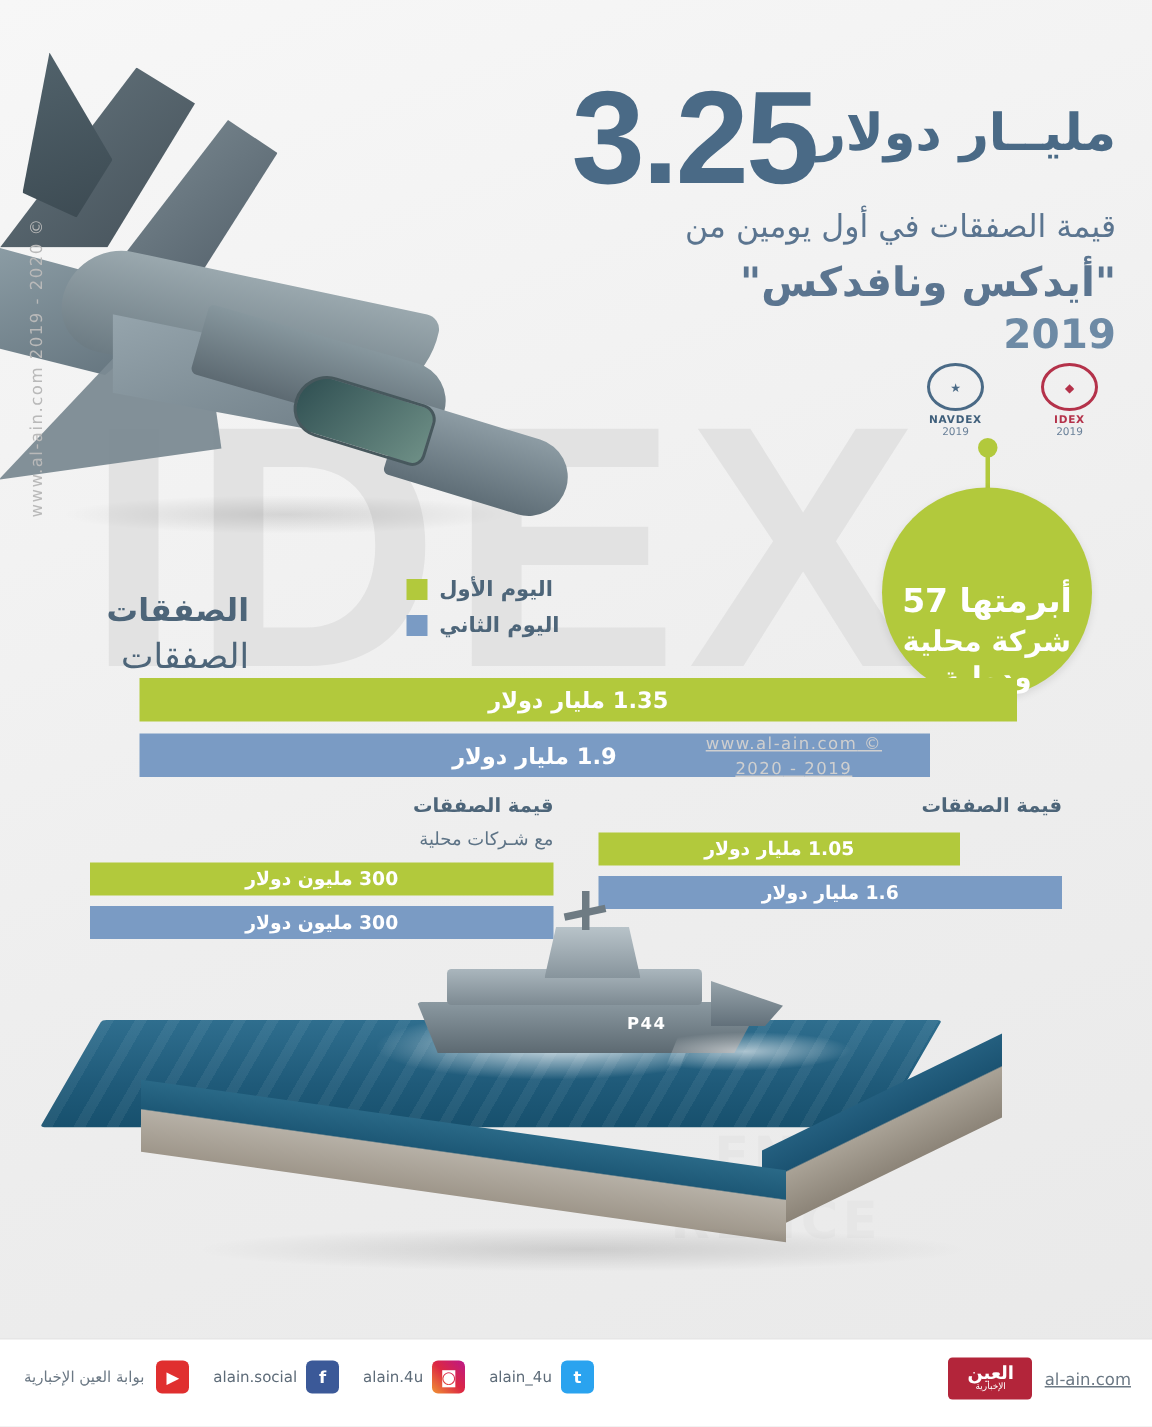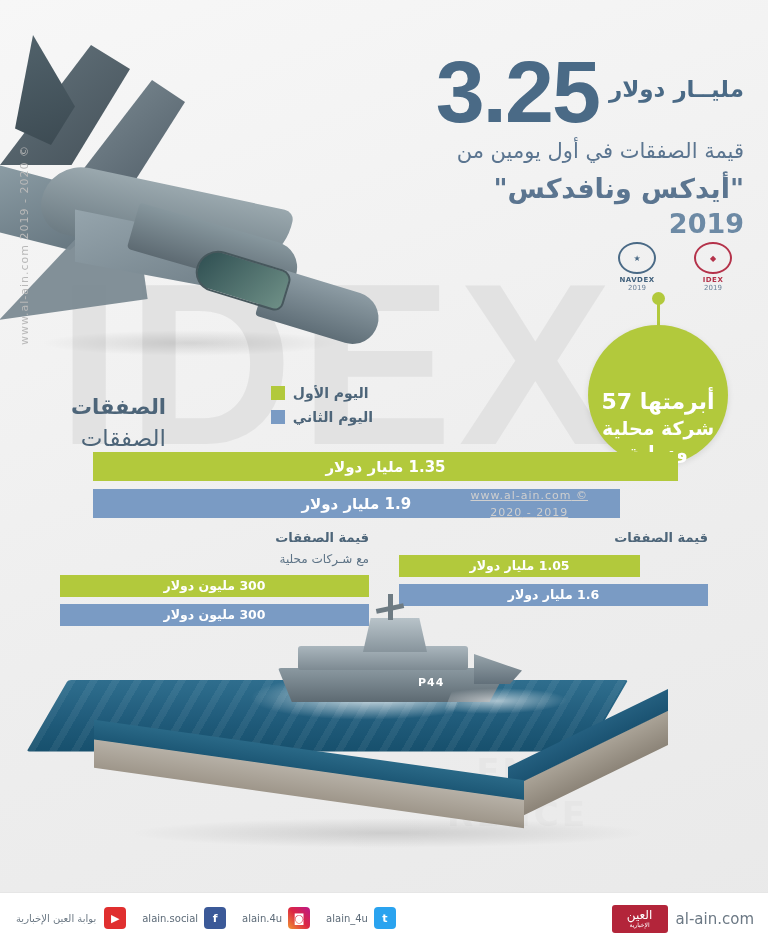--- a/index.html
+++ b/index.html
@@ -49,22 +49,22 @@
       left:35px;top:25px;clip-path:polygon(30% 0,100% 65%,60% 100%,0 85%);}
   .jet-shadow{position:absolute;left:40px;top:330px;width:300px;height:26px;background:radial-gradient(ellipse at center,rgba(0,0,0,.12),rgba(0,0,0,0) 70%);}
 
   
   .headline{position:absolute;right:24px;top:52px;text-align:right;width:480px;}
   .big-number{
     font-size:88px;font-weight:bold;color:#4a6a86;line-height:.92;letter-spacing:-2px;
     display:inline-block;vertical-align:middle;
     font-family:"Liberation Sans",sans-serif;
   }
-  .big-unit{font-size:23px;font-weight:bold;color:#4a6a86;display:inline-block;
-    vertical-align:middle;margin-left:10px;margin-bottom:6px;letter-spacing:2px;}
+  .big-unit{font-size:34px;font-weight:bold;color:#4a6a86;display:inline-block;
+    vertical-align:middle;margin-bottom:6px;letter-spacing:2px;}
   .sub1{font-size:21px;color:#5b7590;margin-top:6px;letter-spacing:1px;}
   .sub2{font-size:27px;font-weight:bold;color:#5b7590;margin-top:10px;}
   .year{font-size:27px;font-weight:bold;color:#6d8aa5;margin-top:4px;display:inline-block;}
 
   
   .logos{position:absolute;right:24px;top:242px;display:flex;flex-direction:row-reverse;gap:14px;align-items:center;}
   .logo{width:62px;height:50px;display:flex;flex-direction:column;align-items:center;justify-content:center;}
   .logo .circ{width:34px;height:34px;border-radius:50%;border:2px solid #4a6a86;display:flex;align-items:center;justify-content:center;font-size:8px;color:#4a6a86;}
   .logo .nm{font-size:7px;font-weight:bold;color:#3f5f7b;margin-top:2px;letter-spacing:.5px;}
   .logo .yr{font-size:7px;color:#6a8199;}
@@ -157,23 +157,23 @@
   .social{position:absolute;left:16px;top:14px;display:flex;align-items:center;gap:16px;}
   .social .it{display:flex;align-items:center;gap:6px;font-size:10px;color:#5d6b78;}
   .social .ic{width:22px;height:22px;border-radius:4px;display:flex;align-items:center;justify-content:center;color:#fff;font-size:11px;font-weight:bold;}
   .ic.tw{background:#2aa3ef;}
   .ic.ig{background:linear-gradient(45deg,#f09433,#dc2743,#bc1888);}
   .ic.fb{background:#3b5998;}
   .ic.yt{background:#e02f2f;}
   .social .portal{font-size:10px;color:#6b7884;margin-right:2px;}
   .brand{position:absolute;right:14px;top:12px;display:flex;flex-direction:row-reverse;align-items:center;gap:8px;}
   .brand .logo-box{width:56px;height:28px;background:#b3253a;border-radius:3px;color:#fff;display:flex;flex-direction:column;align-items:center;justify-content:center;}
-  .brand .logo-box .a1{font-size:12px;font-weight:normal;line-height:1;}
+  .brand .logo-box .a1{font-size:12px;font-weight:bold;line-height:1;}
   .brand .logo-box .a2{font-size:6px;line-height:1.3;}
-  .brand .url{font-size:15px;color:#6b7884;}
+  .brand .url{font-size:11px;color:#6b7884;text-decoration:underline;}
 </style>
 </head>
 <body>
 
 <div id="root">
 
   <div class="wm-idex">IDEX</div>
   <div class="wm-conf">
     <span>ENCE</span><br>
     <span>RENCE</span>

